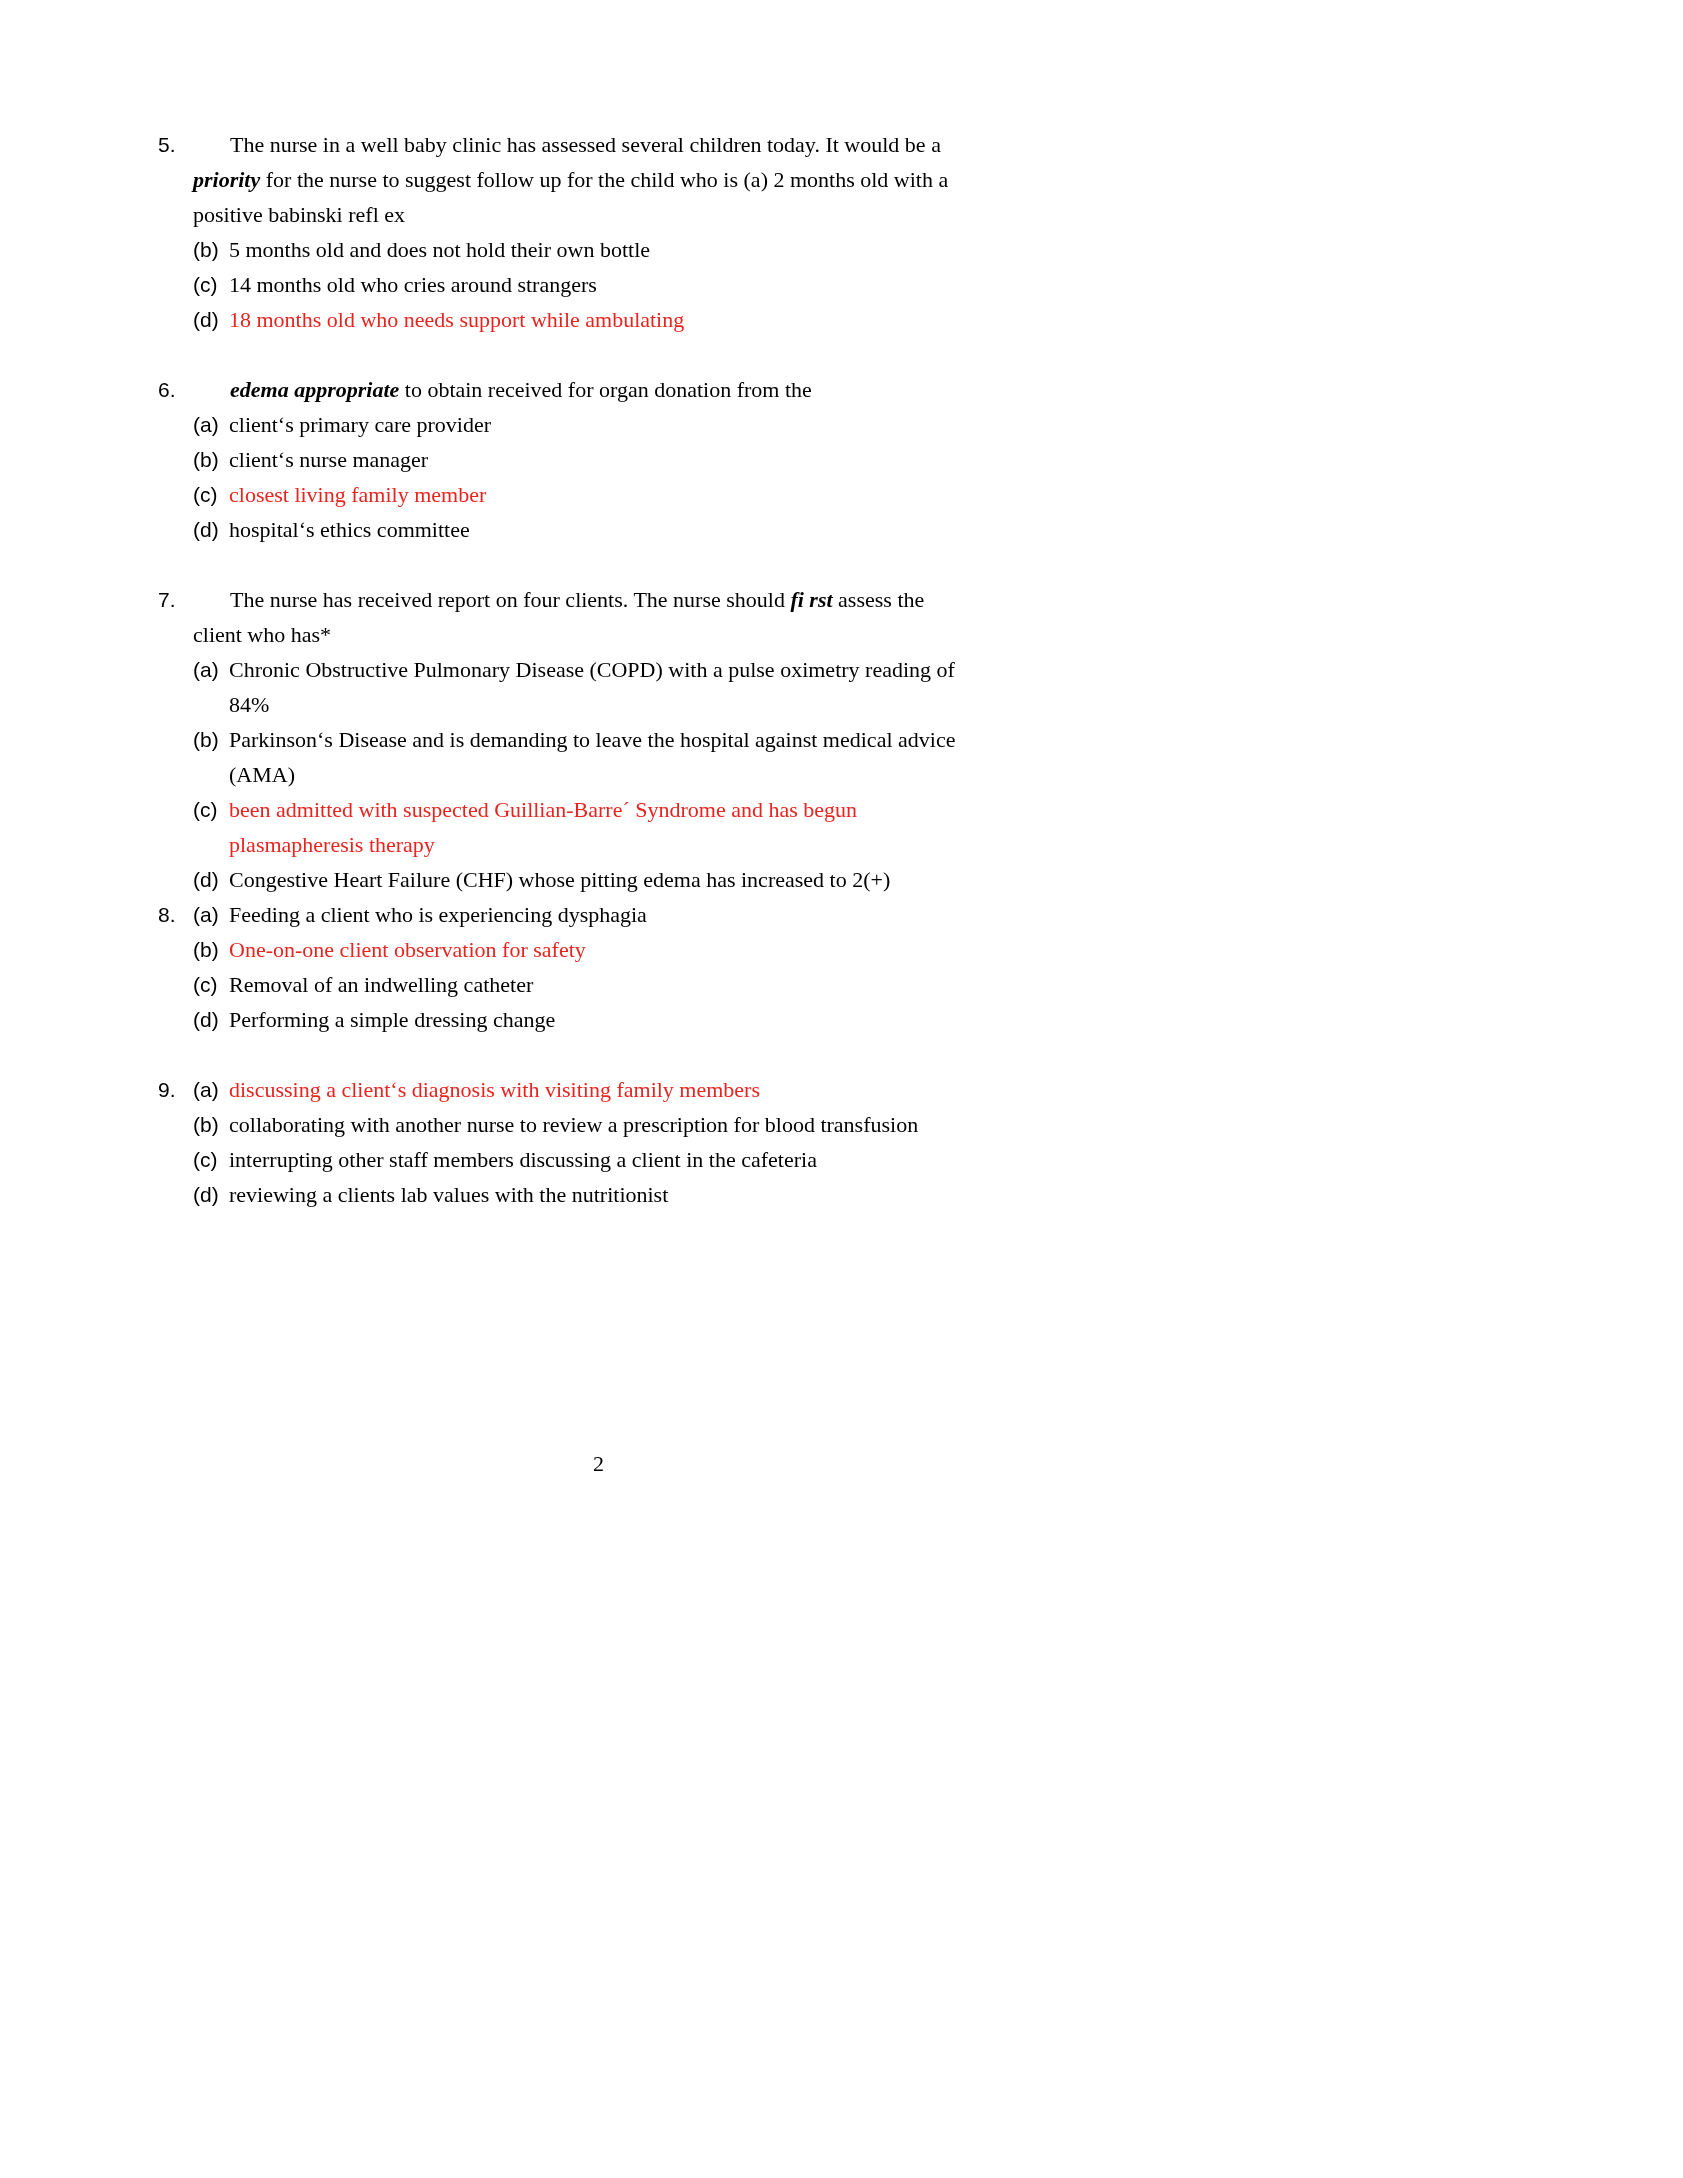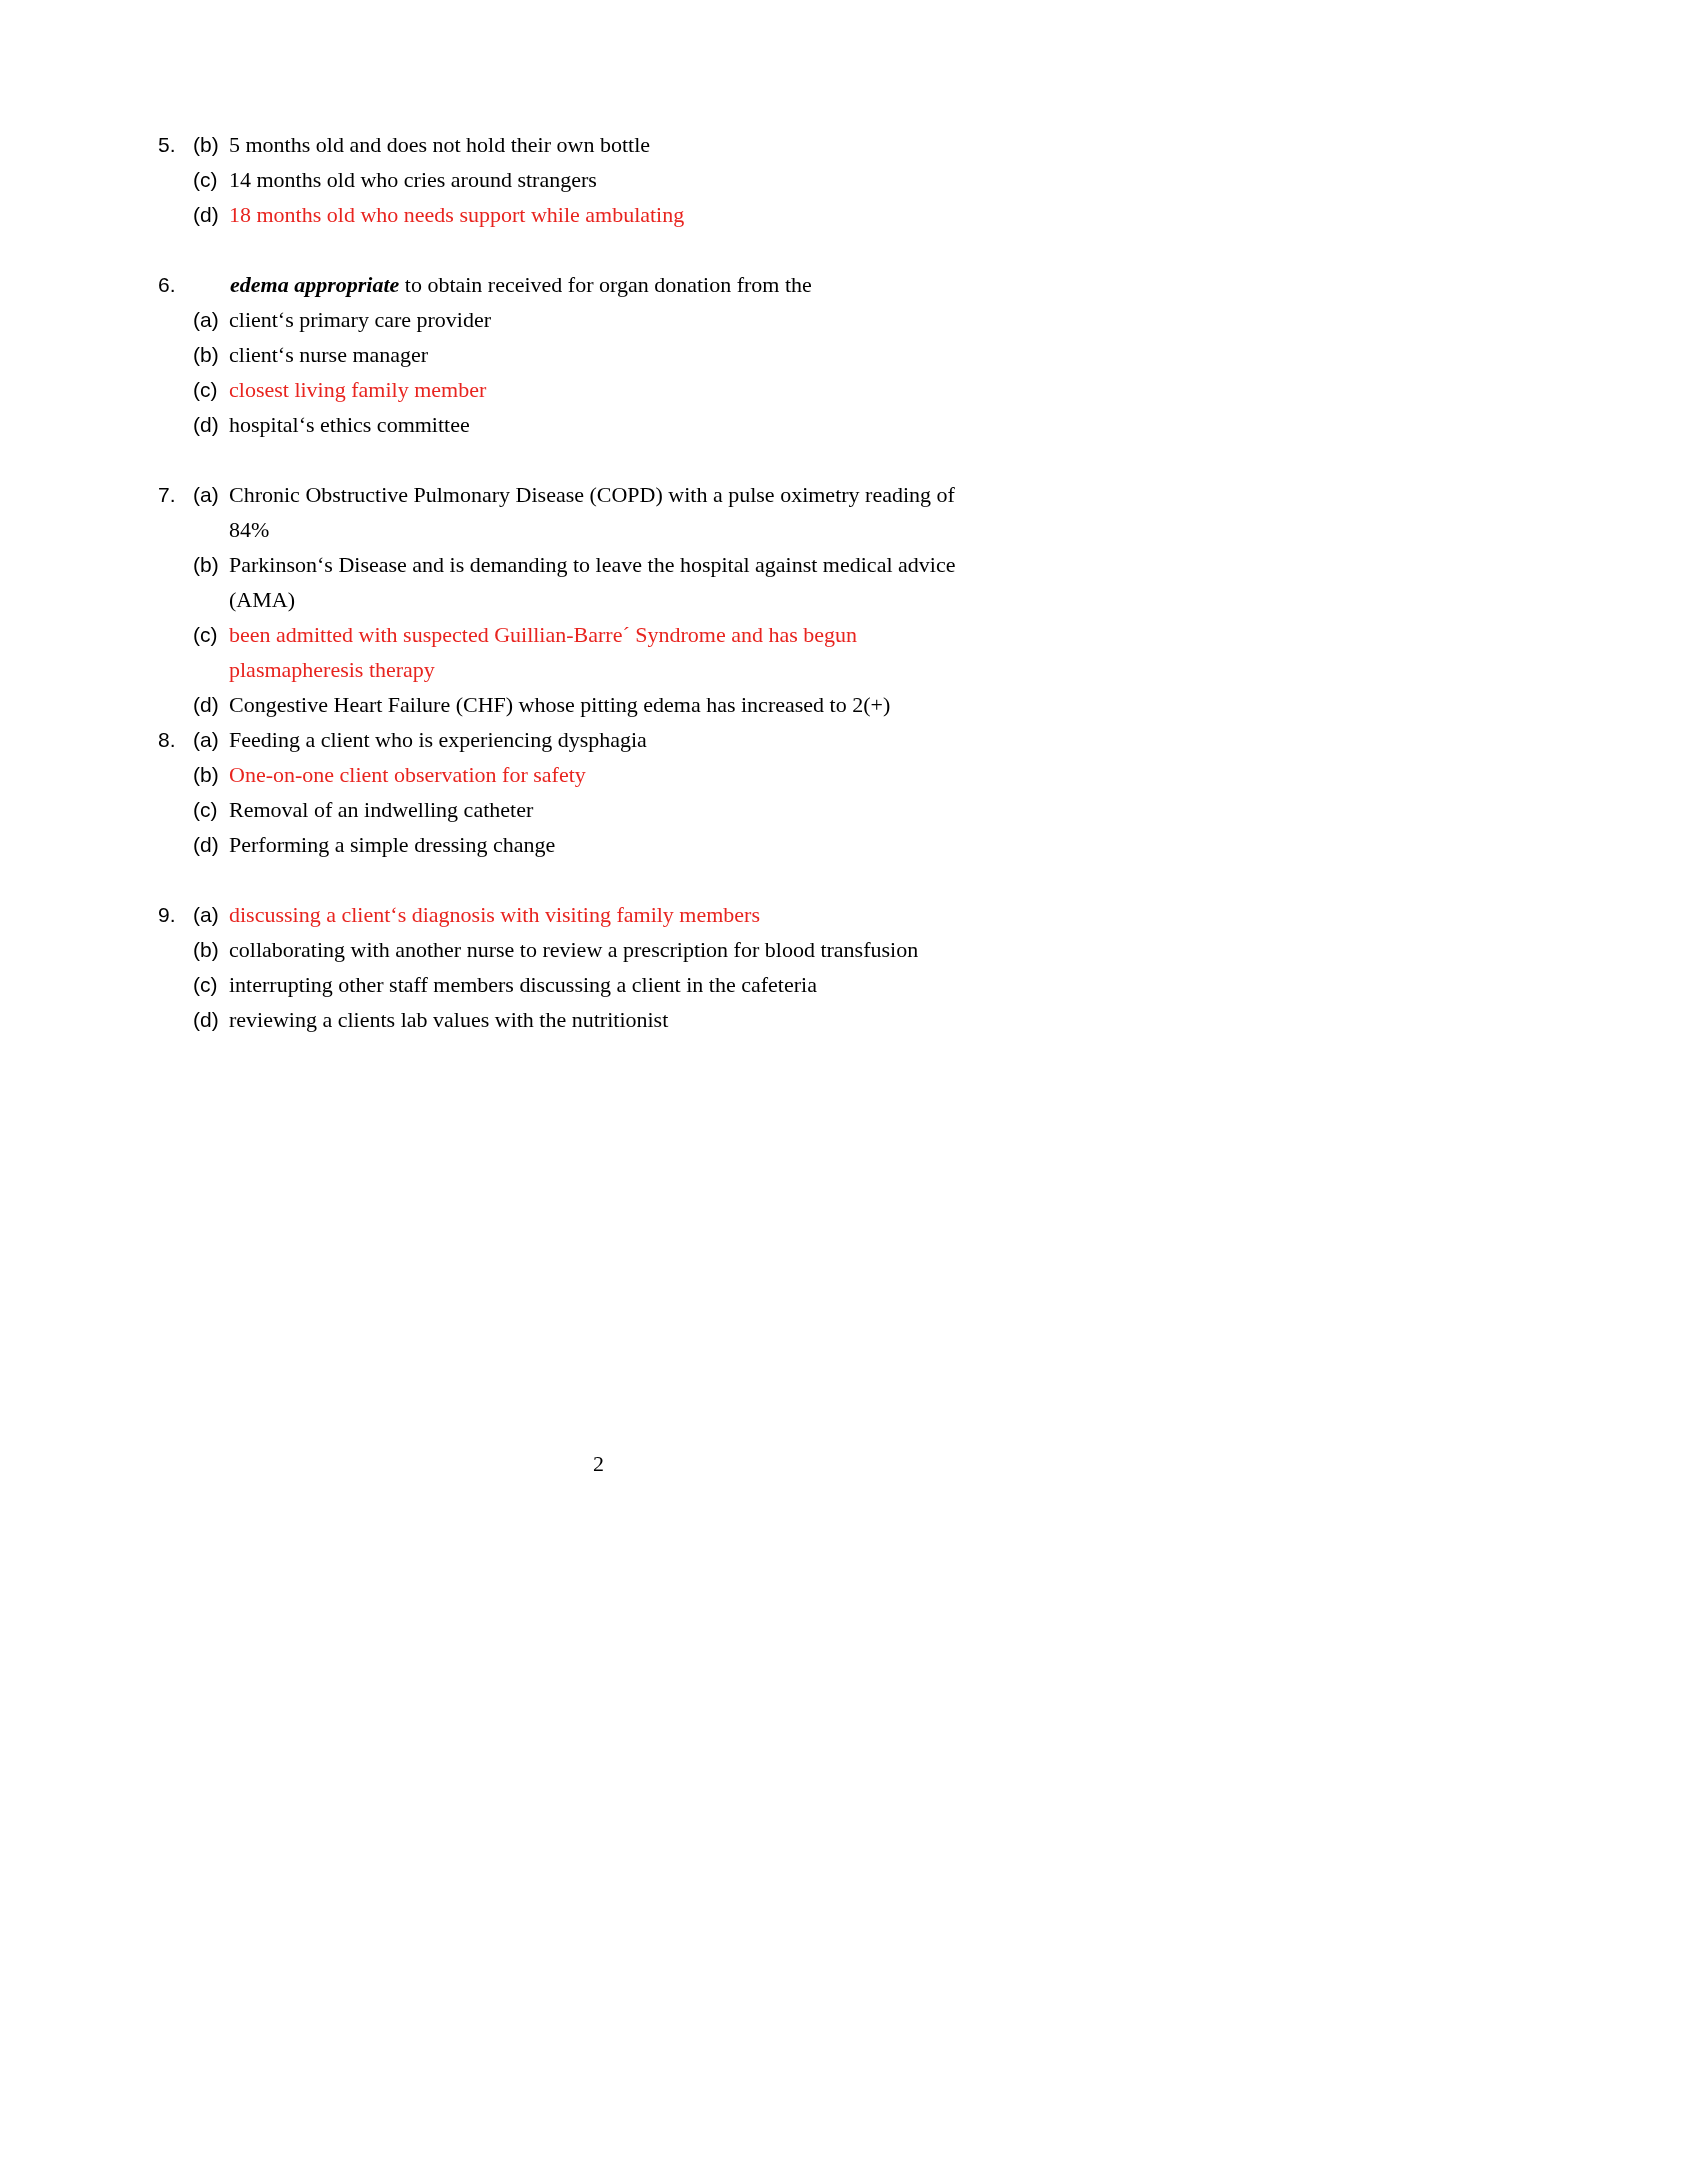--- a/index.html
+++ b/index.html
@@ -62,20 +62,23 @@
     line-height: 35px;
   }
 </style>
 </head>
 <body>
 
 <main class="content">
 
   <section class="question first">
     <span class="qnum">5.</span>
+    <p class="stem"><span>The nurse in a well baby clinic has assessed several children today. It would be a
+</span><span class="em">priority</span><span> for the nurse to suggest follow up for the child who is (a) 2 months old with a
+positive babinski refl ex</span></p>
     <div class="option">
       <span class="marker">(b)</span>
       <span class="otext">5 months old and does not hold their own bottle</span>
     </div>
     <div class="option">
       <span class="marker">(c)</span>
       <span class="otext">14 months old who cries around strangers</span>
     </div>
     <div class="option">
       <span class="marker">(d)</span>
@@ -99,20 +102,22 @@
       <span class="otext red">closest living family member</span>
     </div>
     <div class="option">
       <span class="marker">(d)</span>
       <span class="otext">hospital‘s ethics committee</span>
     </div>
   </section>
 
   <section class="question">
     <span class="qnum">7.</span>
+    <p class="stem"><span>The nurse has received report on four clients.  The nurse should </span><span class="em">fi rst</span><span> assess the
+client who has*</span></p>
     <div class="option">
       <span class="marker">(a)</span>
       <span class="otext">Chronic Obstructive Pulmonary Disease (COPD) with a pulse oximetry reading of
 84%</span>
     </div>
     <div class="option">
       <span class="marker">(b)</span>
       <span class="otext">Parkinson‘s Disease and is demanding to leave the hospital against medical advice
 (AMA)</span>
     </div>

